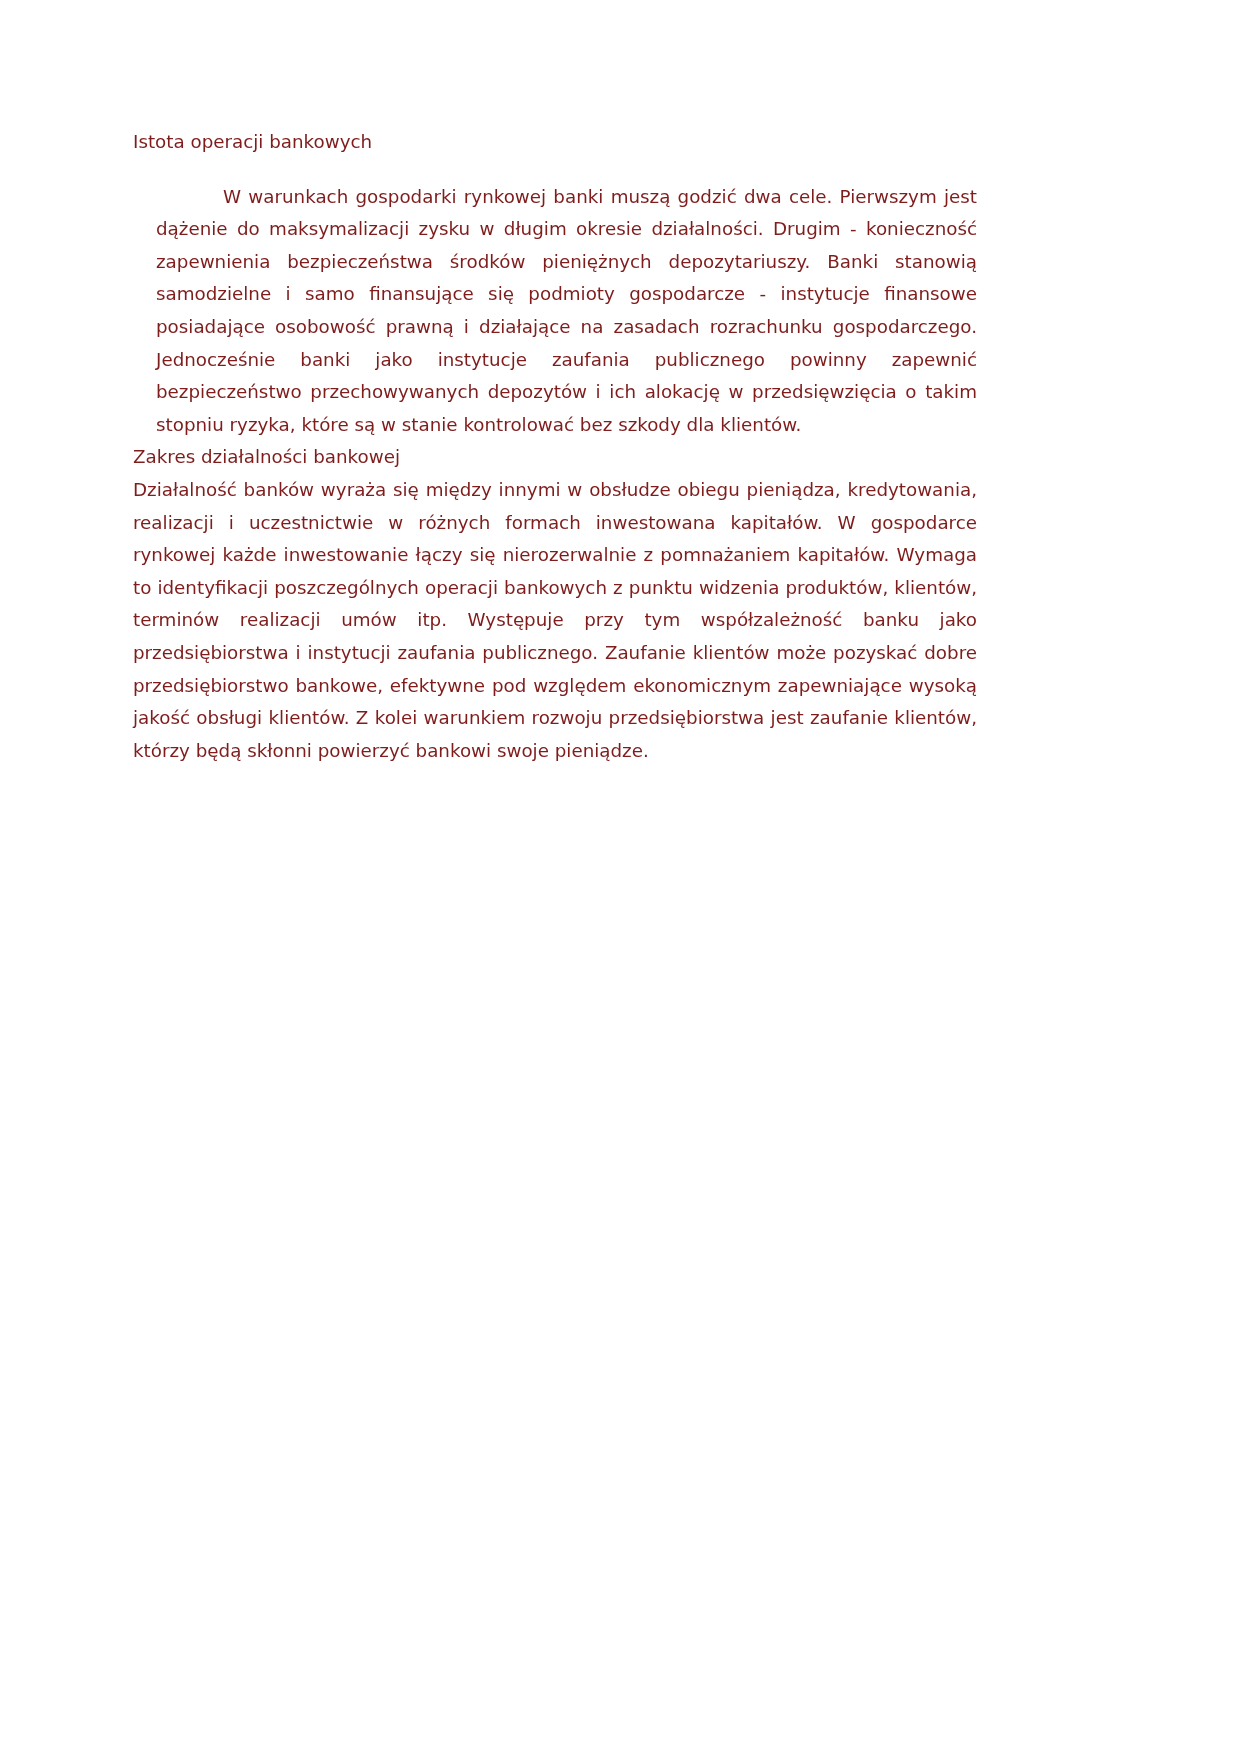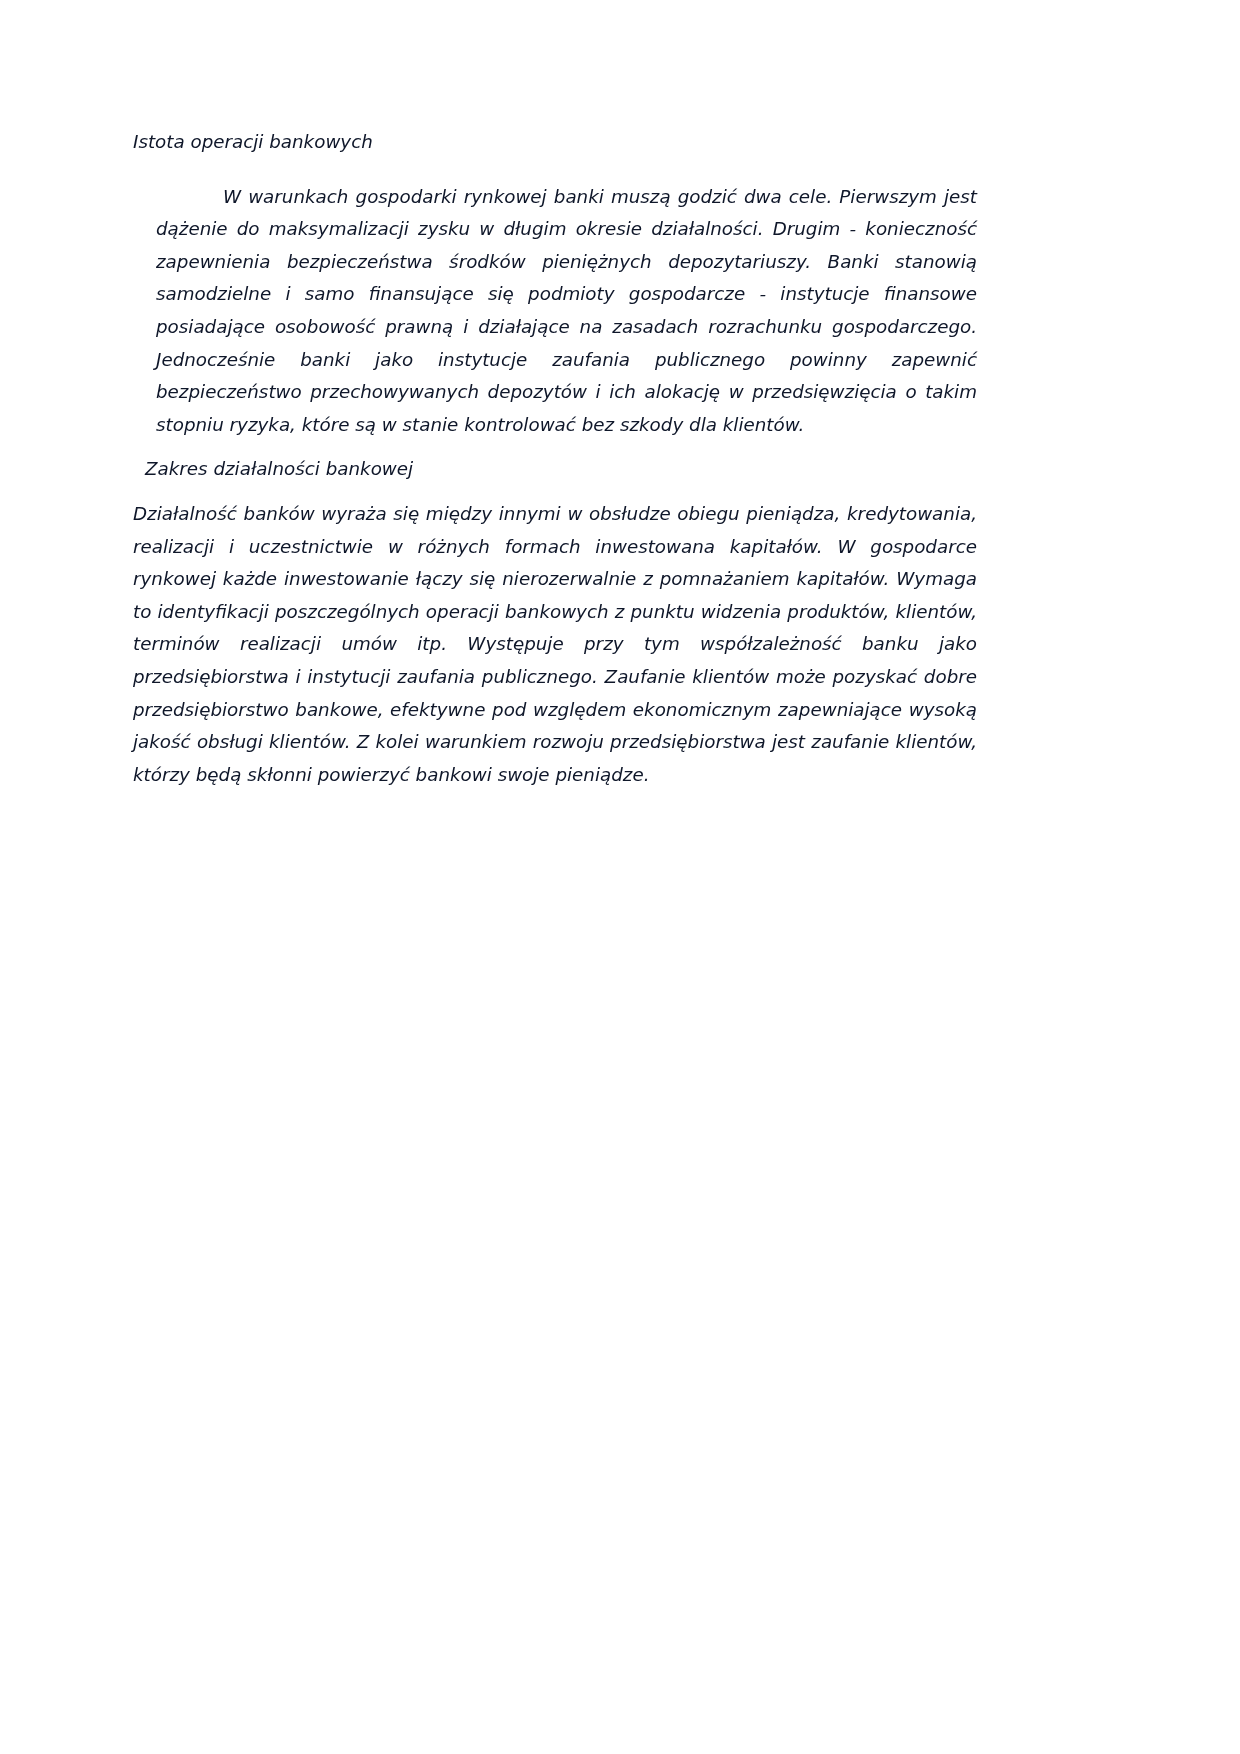--- a/index.html
+++ b/index.html
@@ -14,42 +14,41 @@
       overflow: hidden;
     }
     .page {
       position: absolute;
       left: 133px;
       top: 126px;
       width: 844px;
       font-family: "DejaVu Sans", sans-serif;
       font-size: 18.3px;
       line-height: 32.6px;
-      color: #0f172a;
+      color: #7f1d1d;
       letter-spacing: 0;
-      font-style: italic;
     }
     .title {
       margin: 0 0 22px 0;
       font-weight: normal;
       font-size: 18.3px;
       line-height: 32.6px;
       text-align: left;
     }
     .para {
       margin: 0;
       text-align: justify;
       text-align-last: left;
     }
     .para.indent {
       text-indent: 67px;
       margin-left: 23px;
     }
     .subheading {
-      margin: 12px;
+      margin: 0;
       font-weight: normal;
       font-size: 18.3px;
       line-height: 32.6px;
       text-align: left;
     }
   </style>
 </head>
 <body>
 
 <div class="page">

